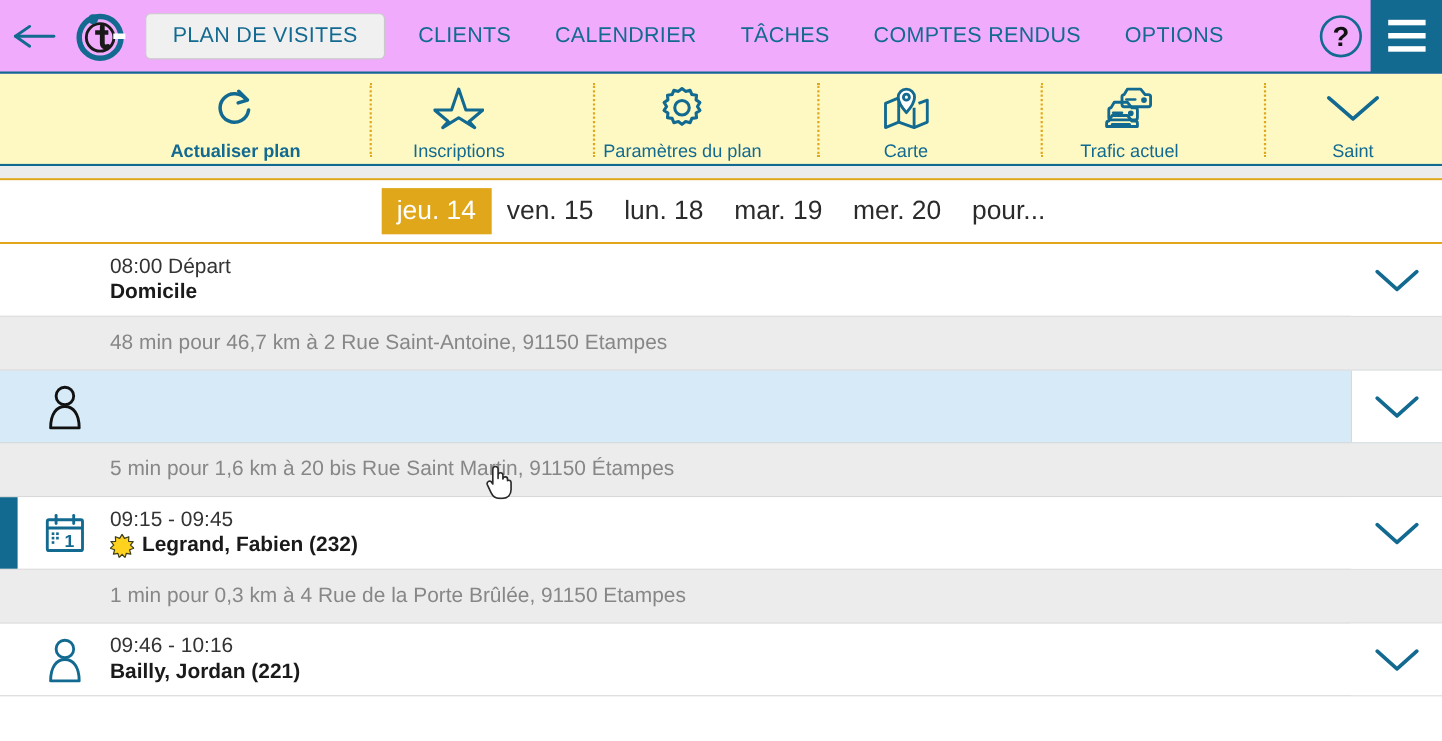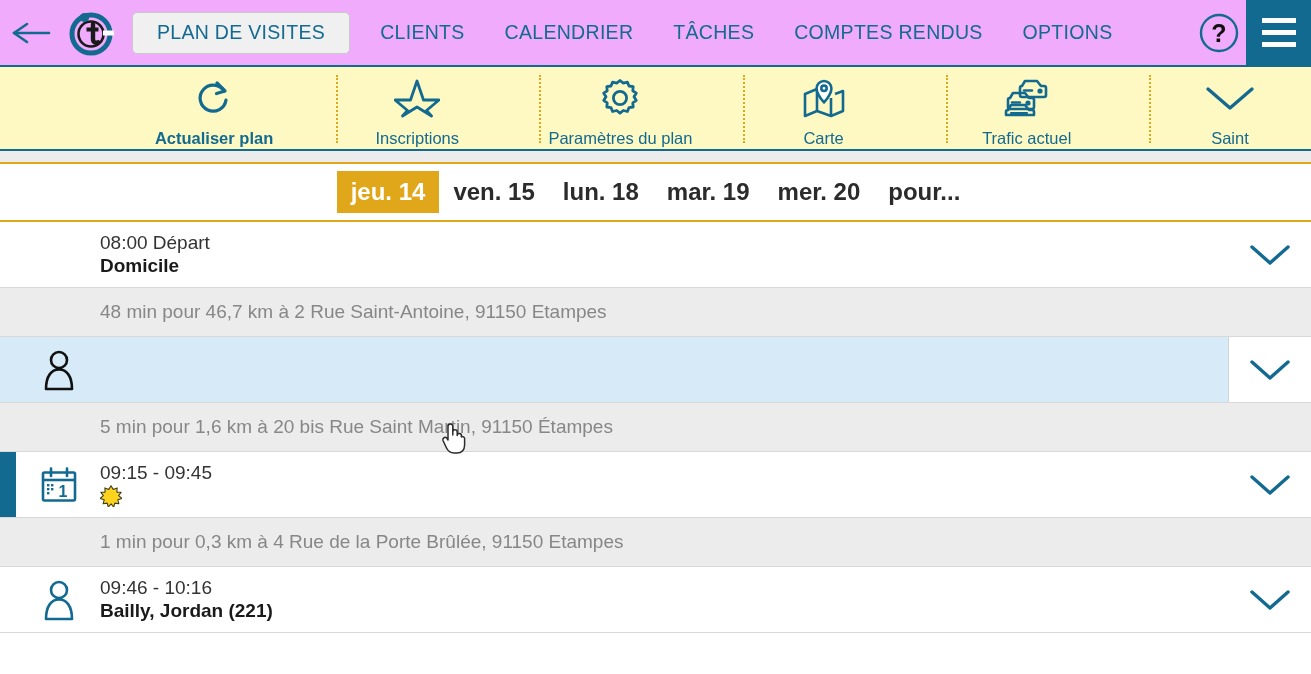--- a/index.html
+++ b/index.html
@@ -112,21 +112,20 @@
     border-bottom: 2px solid #e0a71b;
   }
   .datebar {
     height: 58px;
     background: #ffffff;
     border-bottom: 2px solid #e0a71b;
     display: flex;
     align-items: center;
     justify-content: center;
     gap: 0px;
-    font-weight: bold;
   }
   .date-tab {
     font-size: 24px;
     color: #2b2b2b;
     padding: 6px 14px;
     cursor: pointer;
     white-space: nowrap;
   }
   .date-tab.selected {
     background: #e0a71b;
@@ -424,20 +423,21 @@
       </svg>
     </div>
     <div class="stop-text">
       <div class="stop-time">09:15 - 09:45</div>
       <div class="stop-name">
         <span style="display:flex;align-items:center;">
           <svg width="22" height="22" viewBox="0 0 22 22">
             <path d="M11 0.8 L13.2 4.4 L17.1 2.9 L16.9 7.1 L21.1 7.3 L18.6 10.6 L21.8 13.4 L17.8 14.8 L18.9 18.8 L14.8 18.1 L13.7 22 L11 18.9 L8.3 22 L7.2 18.1 L3.1 18.8 L4.2 14.8 L0.2 13.4 L3.4 10.6 L0.9 7.3 L5.1 7.1 L4.9 2.9 L8.8 4.4 Z" fill="#ffd21e" stroke="#3d3d1a" stroke-width="1.1" stroke-linejoin="round"></path>
           </svg>
         </span>
+        <span>Legrand, Fabien (232)</span>
       </div>
     </div>
     <div class="chevron-cell">
       <svg width="44" height="26" viewBox="0 0 44 26">
         <path d="M4 5 L22 21 L40 5" fill="none" stroke="#136a91" stroke-width="3.4" stroke-linecap="round" stroke-linejoin="round"></path>
       </svg>
     </div>
   </div>
 
   <div class="travel-row">

